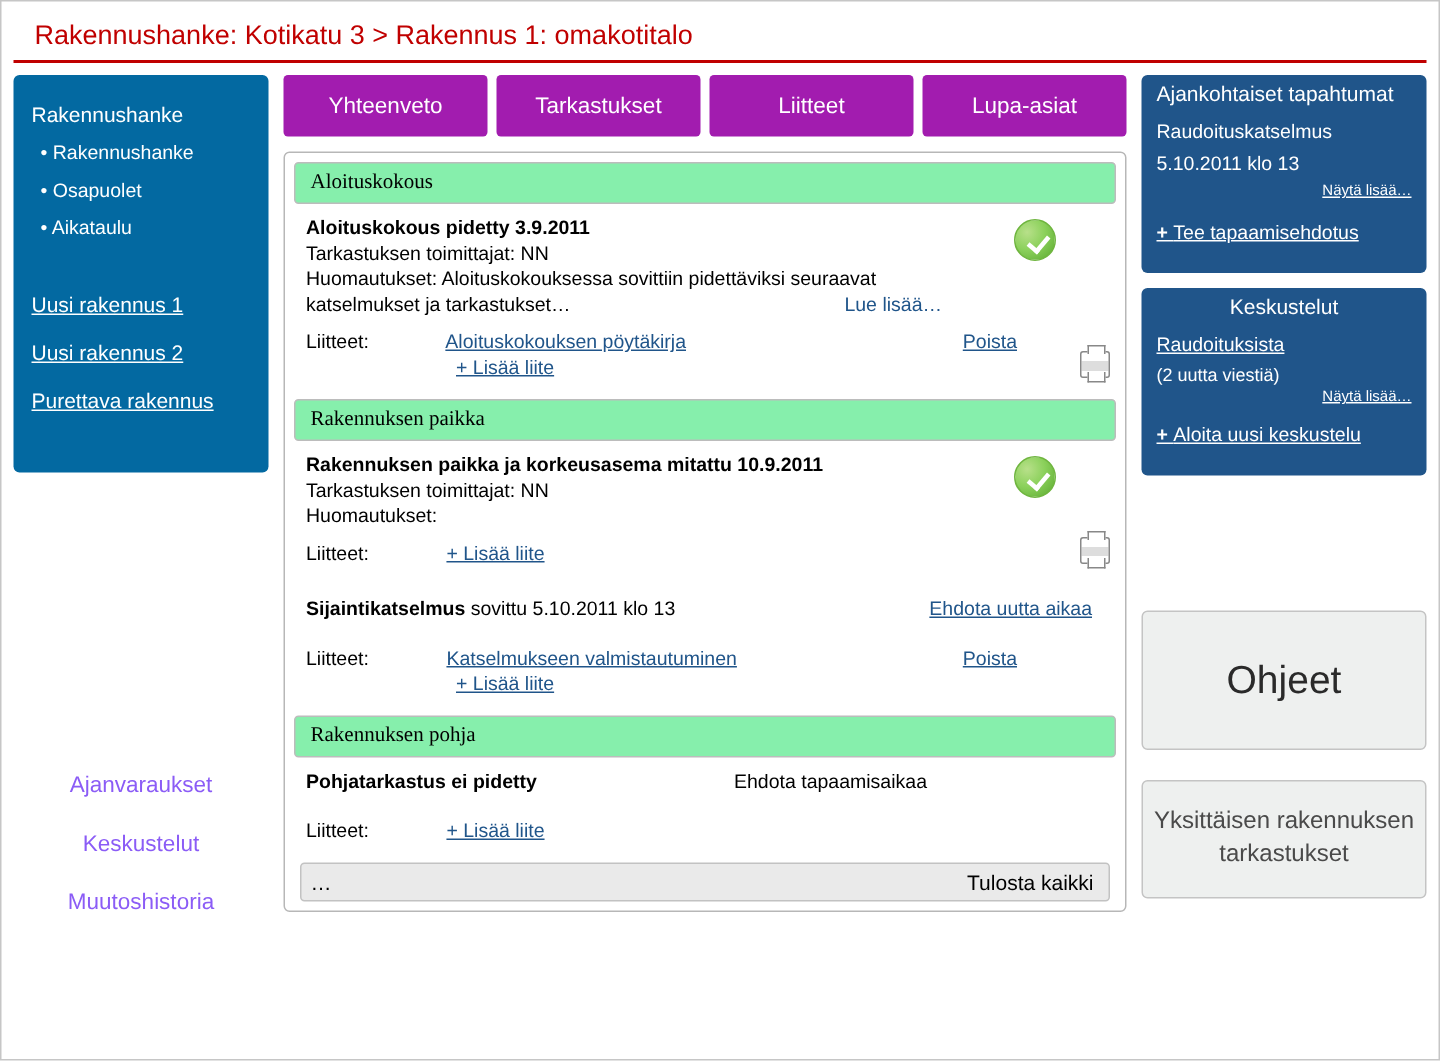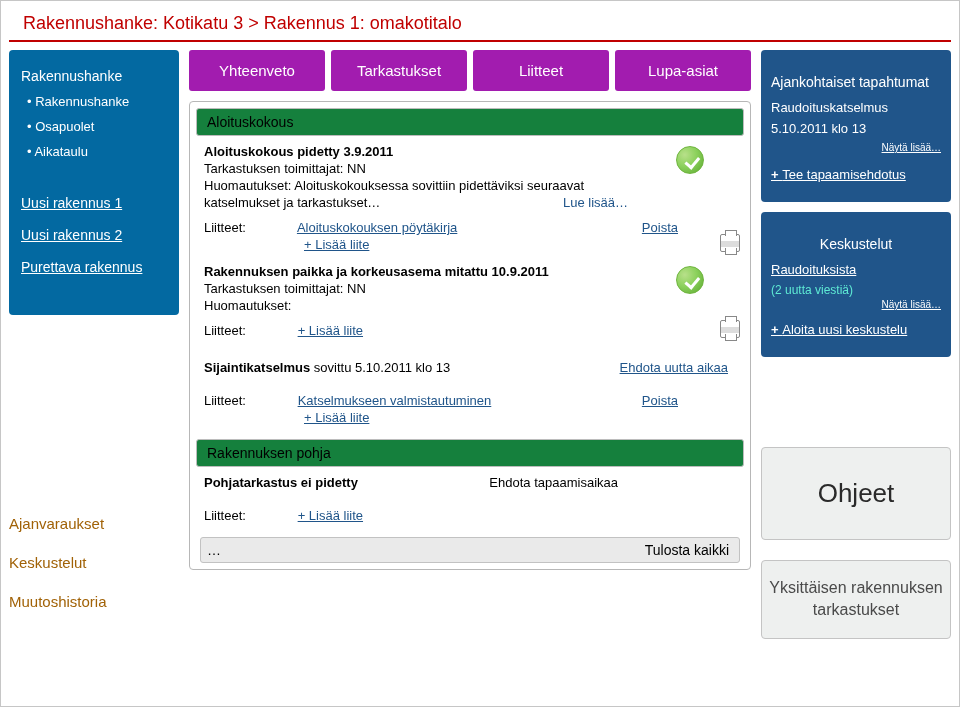--- a/index.html
+++ b/index.html
@@ -39,21 +39,21 @@
     color: #fff;
     border-radius: 4px;
     padding: 18px 12px 24px 12px;
   }
   .nav-primary { margin-bottom: 8px; font-size: 14px; }
   .nav-sub { font-size: 13px; margin: 10px 0 10px 0; padding-left: 6px; }
   .nav-sub::before { content: "• "; }
   .nav-spacer { height: 10px; }
   .nav-link-u { text-decoration: underline; cursor: pointer; margin: 16px 0; font-size: 14px; }
 
-  .side-links { margin-top: 200px; color: #a16207; font-size: 15px; }
+  .side-links { margin-top: 200px; color: #8b5cf6; font-size: 15px; text-align: center; }
   .side-links div { margin: 22px 0; cursor: pointer; }
 
   .main {
     flex: 1;
     min-width: 0;
   }
 
   .tabs {
     display: flex;
     gap: 6px;
@@ -69,26 +69,27 @@
     cursor: pointer;
   }
 
   .panel {
     margin-top: 10px;
     border: 1px solid #b7b7b7;
     border-radius: 4px;
     padding: 0;
   }
   .section-hdr {
-    background: #15803d;
+    background: #86efac;
     border: 1px solid #bcbcbc;
     border-radius: 3px;
     margin: 6px 6px 4px 6px;
     padding: 5px 10px;
     font-size: 14px;
+    font-family: Liberation Serif, serif;
   }
   .section-body {
     padding: 2px 12px 8px 14px;
     font-size: 13px;
     position: relative;
   }
   .section-body b { font-weight: bold; }
   .line { margin: 2px 0; }
   .read-more { color: #20558a; cursor: pointer; margin-left: 40px; }
   .att-row { margin-top: 10px; }
@@ -155,29 +156,29 @@
   .footer-row .print-all { float: right; margin-right: 4px; color:#000; }
 
   .rcol {
     width: 190px;
     flex: 0 0 190px;
   }
   .rbox {
     background: #20558a;
     color: #fff;
     border-radius: 4px;
-    padding: 24px 10px 14px 10px;
+    padding: 4px 10px 14px 10px;
     margin-bottom: 10px;
     font-size: 13px;
   }
   .rbox-hdr { font-size: 14px; margin-bottom: 10px; }
   .rbox .small { font-size: 10px; text-align: right; margin-top: 2px; }
   .rbox .plus::before { content: "+ "; font-weight: bold; }
   .rbox .u { text-decoration: underline; cursor: pointer; }
-  .warn { color: #5eead4; font-size: 12px; }
+  .warn { color: #ffffff; font-size: 12px; }
   .rbox .row { margin: 6px 0; }
 
   .ohjeet {
     background: #eef0ef;
     border: 1px solid #c4c4c4;
     border-radius: 4px;
     text-align: center;
     padding: 30px 4px;
     font-size: 26px;
     color: #2a2a2a;
@@ -244,20 +245,21 @@
         </div>
         <div class="att-row">
           <span class="lbl">Liitteet:</span>
           <span class="blue-u">Aloituskokouksen pöytäkirja</span>
           <span class="remove">Poista</span>
         </div>
         <span class="add-attach">+ Lisää liite</span>
         <div class="print-icon"></div>
       </div>
 
+      <div class="section-hdr">Rakennuksen paikka</div>
       <div class="section-body">
         <div class="check-badge"></div>
         <div class="line"><b>Rakennuksen paikka ja korkeusasema mitattu 10.9.2011</b></div>
         <div class="line">Tarkastuksen toimittajat: NN</div>
         <div class="line">Huomautukset:</div>
         <div class="att-row">
           <span class="lbl">Liitteet:</span>
           <span class="blue-u">+ Lisää liite</span>
         </div>
         <div class="print-icon"></div>

